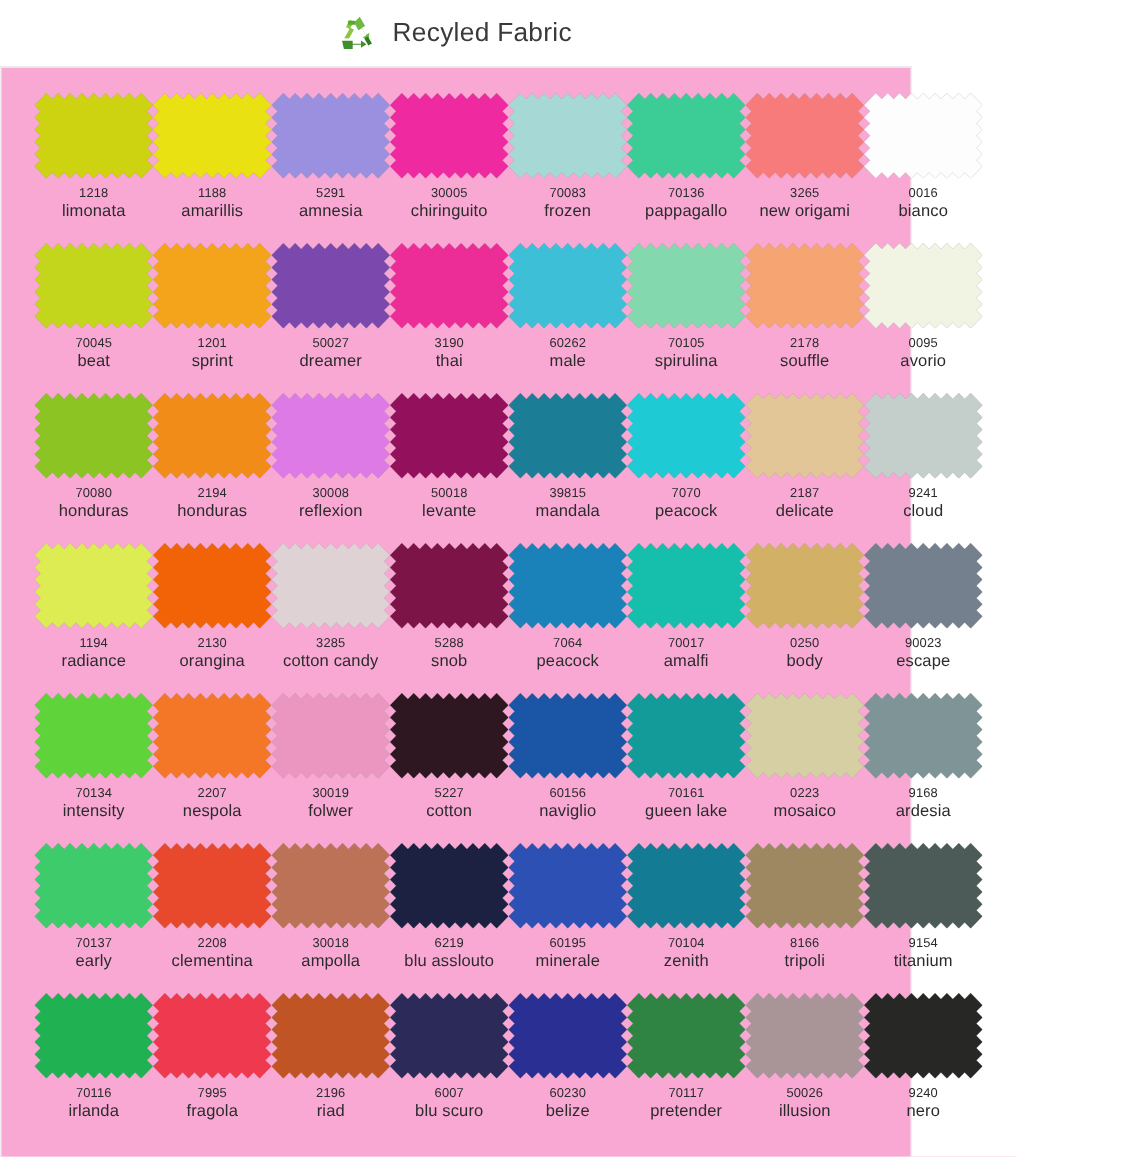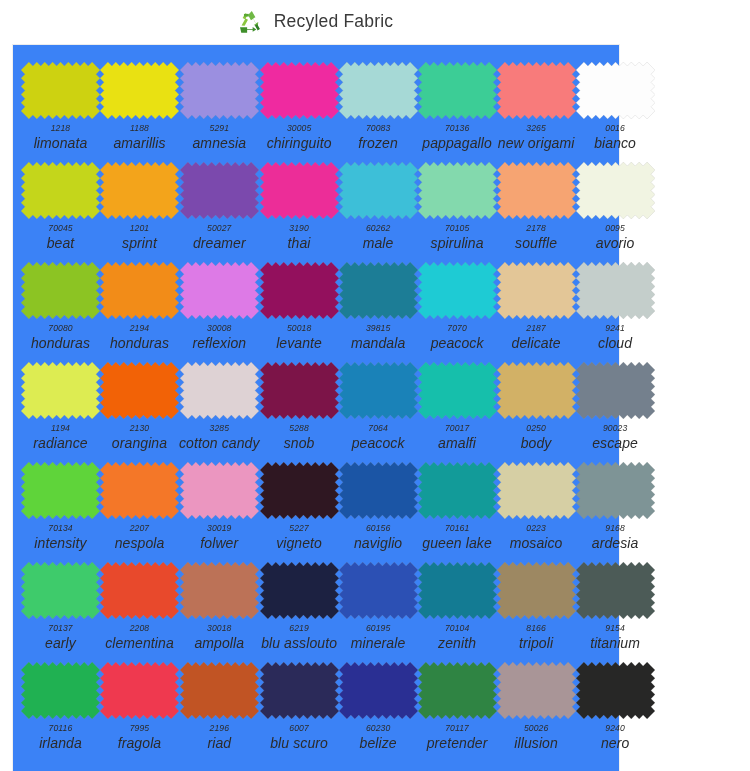--- a/index.html
+++ b/index.html
@@ -13,22 +13,21 @@
     font-family: "Liberation Sans", sans-serif;
     color: #231f20;
     overflow: hidden;
   }
 
   .page {
     position: relative;
     width: 608px;
     height: 771px;
     box-sizing: border-box;
-    background: #3b82f6;
-    margin-left: 12px;
+    background: #f9a8d4;
   }
 
   
   .header {
     position: relative;
     height: 45px;
     display: flex;
     align-items: center;
     justify-content: center;
     gap: 9px;
@@ -58,23 +57,22 @@
     border: 1px solid #f0f0f0;
     border-top: none;
     border-bottom: none;
     box-sizing: border-box;
     height: 726px;
   }
   .grid {
     display: grid;
     grid-template-columns: repeat(8, 1fr);
     grid-template-rows: repeat(7, 100px);
-    padding: 0 8px;
+    padding: 0 22px;
     box-sizing: border-box;
-    font-style: italic;
   }
 
   .cell {
     display: flex;
     flex-direction: column;
     align-items: center;
     justify-content: flex-start;
   }
 
   .swatch {
@@ -88,21 +86,21 @@
     text-align: center;
     line-height: 1.25;
   }
   .code {
     font-size: 8.6px;
     color: #2b2b2b;
     letter-spacing: 0.1px;
     display: block;
   }
   .name {
-    font-size: 14px;
+    font-size: 11px;
     color: #2b2b2b;
     letter-spacing: 0.1px;
     display: block;
     margin-top: 1px;
     white-space: nowrap;
   }
 </style>
 </head>
 <body>
 
@@ -435,21 +433,21 @@
             <span class="code">30019</span>
             <span class="name">folwer</span>
           </div>
         </div>
         <div class="cell">
           <svg class="swatch" viewBox="0 0 79 57">
             <polygon points="4.0,4.0 7.9,0.0 11.9,4.0 15.8,0.0 19.8,4.0 23.7,0.0 27.7,4.0 31.6,0.0 35.6,4.0 39.5,0.0 43.4,4.0 47.4,0.0 51.3,4.0 55.3,0.0 59.2,4.0 63.2,0.0 67.1,4.0 71.1,0.0 75.0,4.0 75.0,4.0 79.0,8.1 75.0,12.2 79.0,16.3 75.0,20.3 79.0,24.4 75.0,28.5 79.0,32.6 75.0,36.7 79.0,40.8 75.0,44.8 79.0,48.9 75.0,53.0 75.0,53.0 71.1,57.0 67.1,53.0 63.2,57.0 59.2,53.0 55.3,57.0 51.3,53.0 47.4,57.0 43.4,53.0 39.5,57.0 35.6,53.0 31.6,57.0 27.7,53.0 23.7,57.0 19.8,53.0 15.8,57.0 11.9,53.0 7.9,57.0 4.0,53.0 4.0,53.0 0.0,48.9 4.0,44.8 0.0,40.8 4.0,36.7 0.0,32.6 4.0,28.5 0.0,24.4 4.0,20.3 0.0,16.3 4.0,12.2 0.0,8.1" fill="#2f1722" stroke="rgba(150,150,150,0.35)" stroke-width="0.5"></polygon>
           </svg>
           <div class="labels">
             <span class="code">5227</span>
-            <span class="name">vigneto</span>
+            <span class="name">cotton</span>
           </div>
         </div>
         <div class="cell">
           <svg class="swatch" viewBox="0 0 79 57">
             <polygon points="4.0,4.0 7.9,0.0 11.9,4.0 15.8,0.0 19.8,4.0 23.7,0.0 27.7,4.0 31.6,0.0 35.6,4.0 39.5,0.0 43.4,4.0 47.4,0.0 51.3,4.0 55.3,0.0 59.2,4.0 63.2,0.0 67.1,4.0 71.1,0.0 75.0,4.0 75.0,4.0 79.0,8.1 75.0,12.2 79.0,16.3 75.0,20.3 79.0,24.4 75.0,28.5 79.0,32.6 75.0,36.7 79.0,40.8 75.0,44.8 79.0,48.9 75.0,53.0 75.0,53.0 71.1,57.0 67.1,53.0 63.2,57.0 59.2,53.0 55.3,57.0 51.3,53.0 47.4,57.0 43.4,53.0 39.5,57.0 35.6,53.0 31.6,57.0 27.7,53.0 23.7,57.0 19.8,53.0 15.8,57.0 11.9,53.0 7.9,57.0 4.0,53.0 4.0,53.0 0.0,48.9 4.0,44.8 0.0,40.8 4.0,36.7 0.0,32.6 4.0,28.5 0.0,24.4 4.0,20.3 0.0,16.3 4.0,12.2 0.0,8.1" fill="#1b55a5" stroke="rgba(150,150,150,0.35)" stroke-width="0.5"></polygon>
           </svg>
           <div class="labels">
             <span class="code">60156</span>
             <span class="name">naviglio</span>
           </div>

